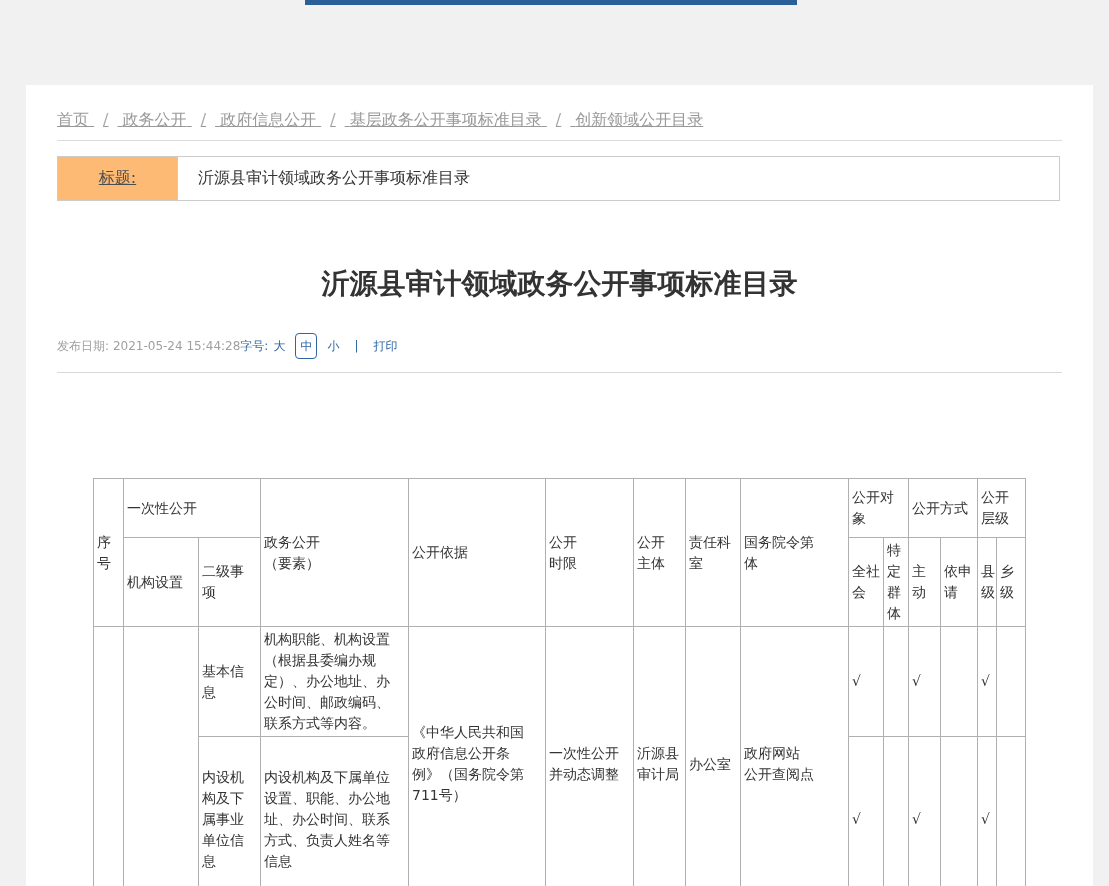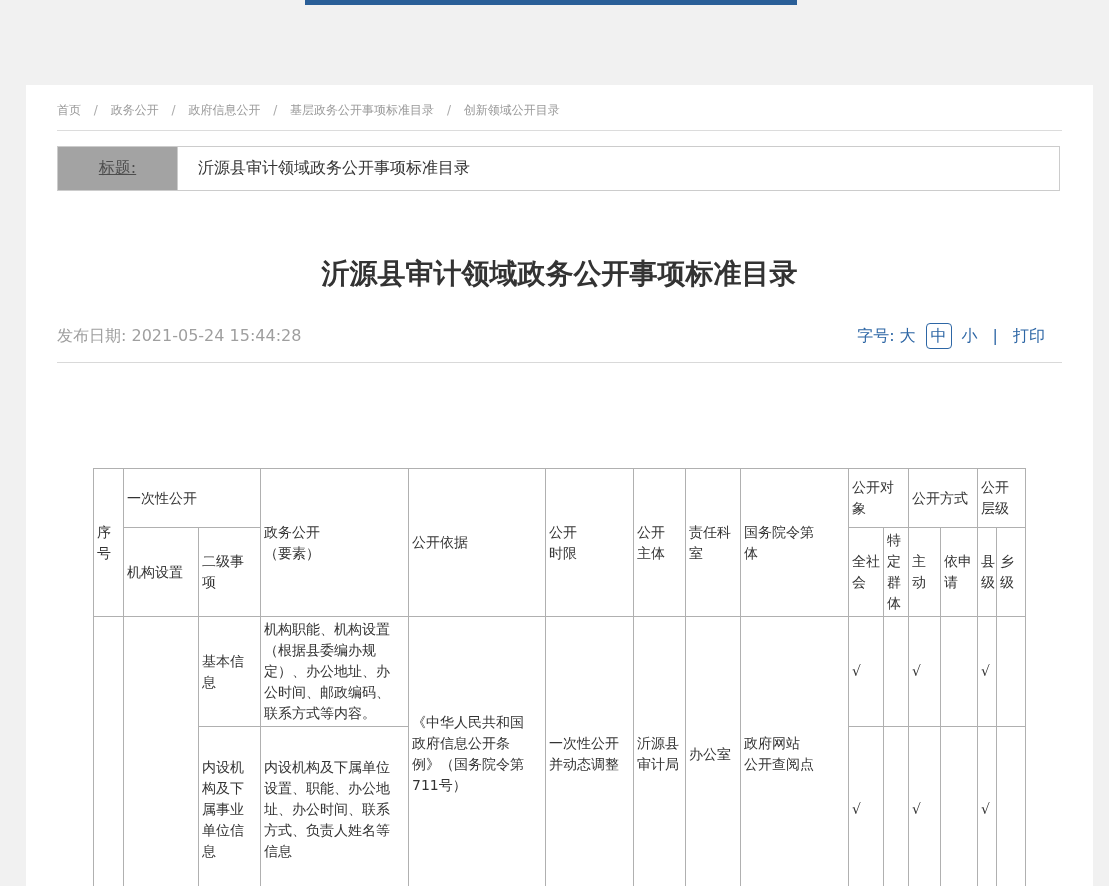--- a/index.html
+++ b/index.html
@@ -11,42 +11,42 @@
   .topbar-remnant {
     position:absolute; left:305px; top:0; width:492px; height:5px;
     background:#2a5f98;
   }
   .content {
     position:absolute; left:26px; top:85px; width:1067px; height:1010px;
     background:#ffffff; box-sizing:border-box; padding:0 31px;
   }
   
   .breadcrumb {
-    padding-top:17px; padding-bottom:12px;
+    padding-top:27px; padding-bottom:12px;
     border-bottom:1px solid #dcdcdc;
-    font-size:12px; color:#999999; line-height:16px;
+    font-size:16px; color:#999999; line-height:16px;text-decoration:underline;
   }
   .breadcrumb a { color:#999999; text-decoration:none; cursor:pointer; }
   .breadcrumb .sep { margin:0 9px; color:#aaaaaa; }
   
   table.meta {
     border-collapse:collapse; table-layout:fixed; width:1002px;
     margin-top:15px; font-size:16px;
   }
   table.meta td { border:1px solid #cccccc; height:41px; overflow:hidden; }
-  table.meta td.lbl { background:#a3a3a3; color:#4d4d4d; text-align:center;text-decoration:underline; }
+  table.meta td.lbl { background:#fdba74; color:#4d4d4d; text-align:center;text-decoration:underline; }
   table.meta td.val { color:#333333; padding-left:20px; text-align:left; }
   
   h1.page-title {
     margin:66px 0 0 0; text-align:center;
     font-size:28px; line-height:34px; font-weight:bold; color:#333333;
   }
   .pubrow {
-    margin-top:32px; display:flex; justify-content:space-between; align-items:center;
-    font-size:16px; line-height:24px;gap:29px;
+    margin-top:32px; display:flex; justify-content:flex-start; align-items:center;
+    font-size:12px; line-height:24px;
   }
   .pubdate { color:#9f9f9f; }
   .tools { color:#2d66a5; display:flex; align-items:center; margin-right:12px; }
   .tools a { color:#2d66a5; text-decoration:none; cursor:pointer; margin:0 5px; }
   .tools .fs-active { border:1px solid #2d66a5; border-radius:4px; padding:0 4px; }
   .tools .vbar { margin:0 10px; color:#2d66a5; }
   .rule { border-bottom:1px solid #d9d9d9; margin-top:13px; }
   
   table.catalog {
     border-collapse:collapse; table-layout:fixed; width:932px;

